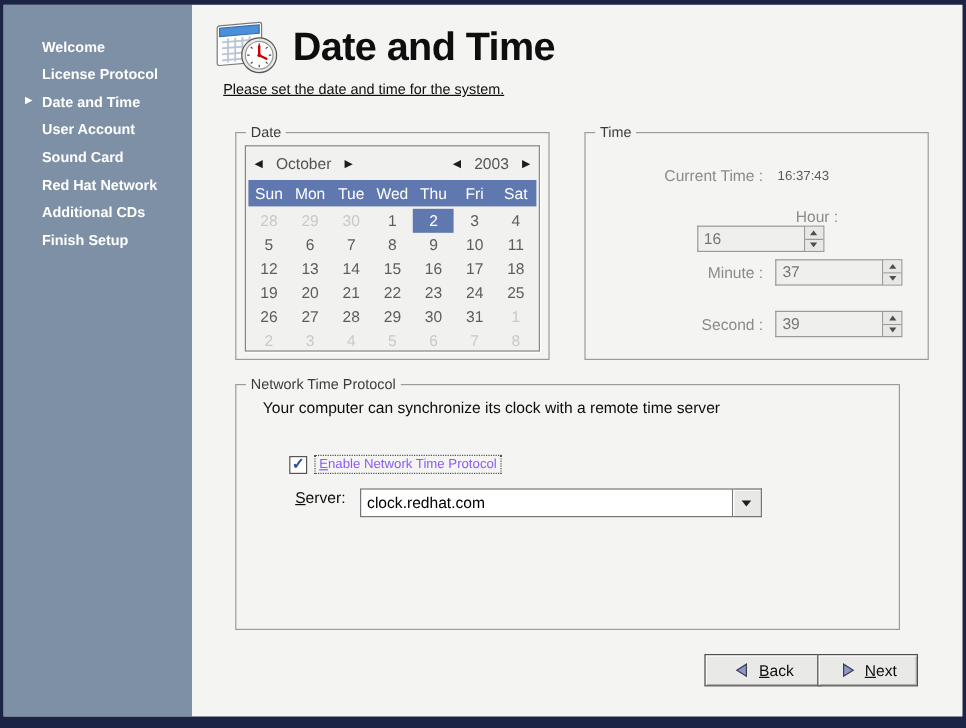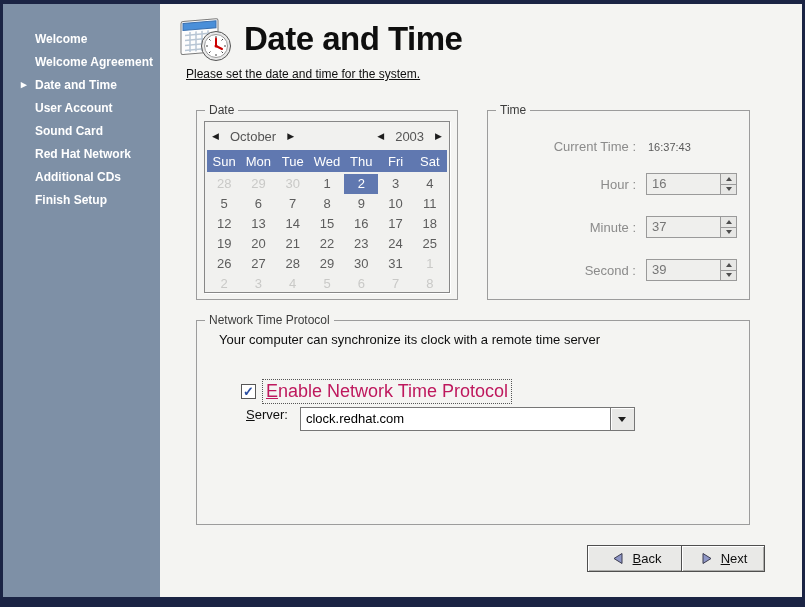--- a/index.html
+++ b/index.html
@@ -20,21 +20,21 @@
   
   .main { flex:1; position:relative; background:#f4f4f2; }
   .header-row { position:absolute; left:18px; top:10px; display:flex; align-items:center; }
   .title { font-size:33px; font-weight:bold; color:#0e0e0e; margin-left:10px; letter-spacing:-0.5px; }
   .subtitle { position:absolute; left:26px; top:63px; font-size:12px; color:#0e0e0e;text-decoration:underline; }
 
   
   .frame { position:absolute; border:1px solid #9c9c9c; }
   .frame-label { position:absolute; top:-8px; left:8px; background:#f4f4f2; padding:0 4px; font-size:12px; color:#3c3c3c; white-space:nowrap; }
   #date-frame { left:36px; top:106px; width:262px; height:190px; }
-  #time-frame { left:327px; top:106px; width:263px; height:190px; }
+  #time-frame { left:327px; top:106px; width:287px; height:190px; }
   #ntp-frame  { left:36px; top:316px; width:554px; height:205px; }
 
   
   .calendar { position:absolute; left:7px; top:10px; right:7px; bottom:6px;
     border:1px solid #878787; box-shadow:1px 1px 0 #ffffff; background:#f1f1ef; padding:3px 2px 2px 2px; }
   .cal-header { display:flex; justify-content:space-between; align-items:center; height:22px; padding:0 5px; font-size:13px; color:#555555; }
   .cal-nav { display:flex; align-items:center; gap:11px; }
   .cal-arrow { font-size:9px; color:#1d1d1d; line-height:1; cursor:default; }
   .day-names { display:flex; height:22px; align-items:center; background:#6078b0; margin-top:3px; }
   .dayname { flex:1; text-align:center; color:#ffffff; font-size:13px; }
@@ -53,21 +53,21 @@
   .spin-btn { flex:1; display:flex; align-items:center; justify-content:center; background:#e7e7e5; cursor:default; }
   .spin-btn.up { border-bottom:1px solid #9a9a9a; }
   .tri-up    { width:0; height:0; border-left:3px solid transparent; border-right:3px solid transparent; border-bottom:4px solid #4e4e4e; }
   .tri-down  { width:0; height:0; border-left:3px solid transparent; border-right:3px solid transparent; border-top:4px solid #4e4e4e; }
 
   
   .ntp-desc { position:absolute; left:22px; top:10px; font-size:13px; color:#0e0e0e; line-height:17px; }
   .ntp-check-row { position:absolute; left:44px; top:58px; display:flex; align-items:center; }
   .checkbox { width:15px; height:15px; background:#ffffff; border:1px solid #565656; display:flex; align-items:center; justify-content:center; }
   .check-mark { color:#2b4fa2; font-size:13px; font-weight:bold; line-height:1; margin-top:-1px; }
-  .check-label { margin-left:6px; font-size:18px; color:#be185d; border:1px dotted #555555; padding:1px 3px; }
+  .check-label { margin-left:6px; font-size:11px; color:#8b5cf6; border:1px dotted #555555; padding:1px 3px; }
   .server-row { position:absolute; left:49px; top:86px; display:flex; align-items:flex-start; }
   .server-label { font-size:13px; color:#0e0e0e; }
   .combo { display:flex; margin-left:12px; width:335px; height:24px; }
   .combo-input { flex:1; background:#ffffff; border:1px solid #767676; font-size:13px; color:#000000; padding:3px 5px; line-height:16px; }
   .combo-btn { width:24px; background:#e8e8e6; border:1px solid #767676; border-left:none; display:flex; align-items:center; justify-content:center; box-shadow:inset 1px 1px 0 #ffffff; cursor:default; }
   .combo-chevron { width:0; height:0; border-left:4px solid transparent; border-right:4px solid transparent; border-top:5px solid #1d1d1d; }
 
   
   .btn { position:absolute; top:541px; height:27px; background:#e9e9e7; border:1px solid #4f4f4f;
     box-shadow:inset 1px 1px 0 #ffffff, inset -1px -1px 0 #adadab;
@@ -79,21 +79,21 @@
   .underline-first .mn { text-decoration:underline; }
 </style>
 </head>
 <body>
 
 <div class="screen">
   <div class="window">
 
     <div class="sidebar">
         <div class="nav-item"><span>Welcome</span></div>
-        <div class="nav-item"><span>Welcome Agreement</span></div>
+        <div class="nav-item"><span>License Protocol</span></div>
         <div class="nav-item"><span class="nav-arrow">▸</span><span>Date and Time</span></div>
         <div class="nav-item"><span>User Account</span></div>
         <div class="nav-item"><span>Sound Card</span></div>
         <div class="nav-item"><span>Red Hat Network</span></div>
         <div class="nav-item"><span>Additional CDs</span></div>
         <div class="nav-item"><span>Finish Setup</span></div>
       </div>
 
     <div class="main">
 
@@ -209,21 +209,21 @@
       </div>
 
       <div class="frame" id="time-frame">
         <span class="frame-label">Time</span>
 
         <div class="time-row" style="top:28px;">
           <span class="time-label">Current Time :</span>
           <span class="time-value">16:37:43</span>
         </div>
 
-        <div class="time-row" style="top:62px;">
+        <div class="time-row" style="top:62px;flex-direction:column;">
           <span class="time-label">Hour :</span>
           <div class="spin">
             <div class="spin-field">16</div>
             <div class="spin-btns">
               <div class="spin-btn up">
                   <span class="tri-up"></span>
                 </div>
               <div class="spin-btn">
                   <span class="tri-down"></span>
                 </div>

